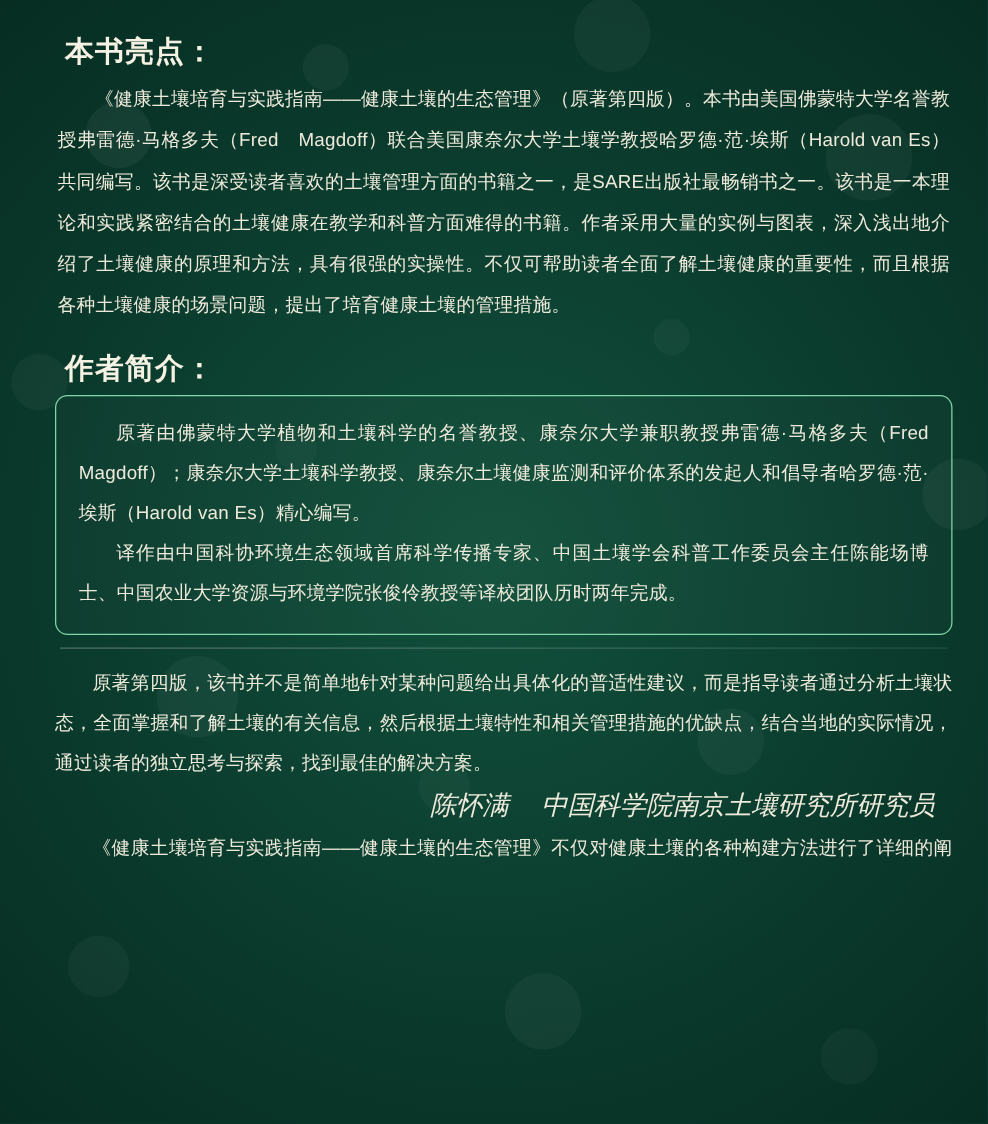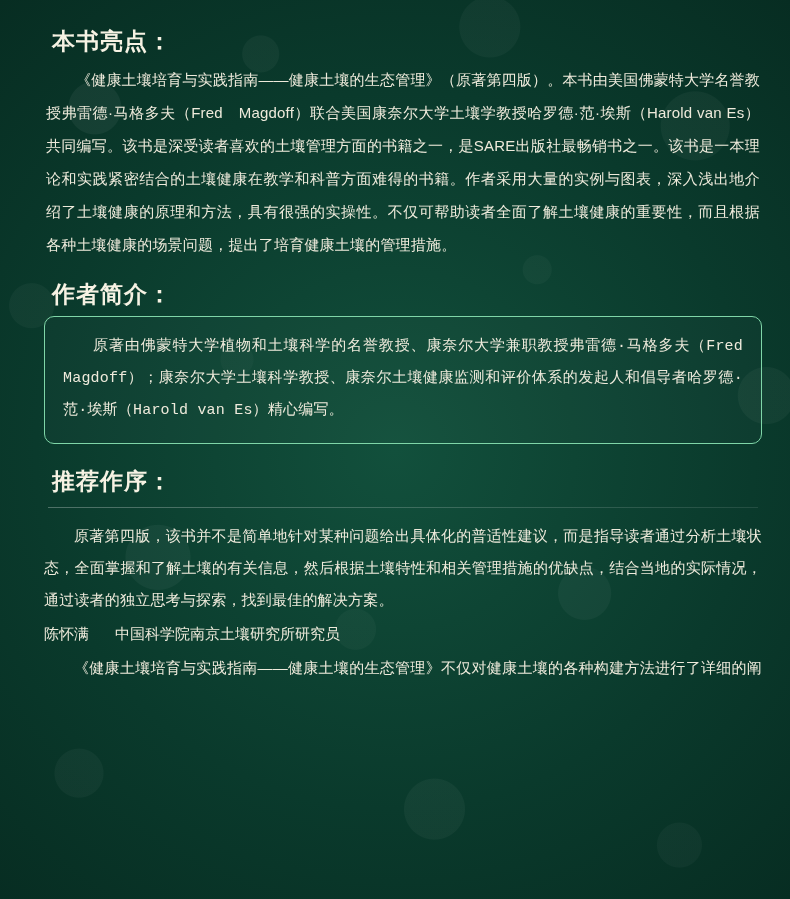--- a/index.html
+++ b/index.html
@@ -61,37 +61,37 @@
   }
   .highlights-block {
     padding: 0 2px;
   }
   .author-box {
     margin-top: 6px;
     border: 1px solid #7fd6a8;
     border-radius: 10px;
     padding: 14px 18px 16px 18px;
     background: rgba(255,255,255,0.02);
-    font-family: Liberation Mono, monospace;
   }
   .author-box p.body {
     line-height: 32px;
   }
   .divider {
     height: 1px;
     background: linear-gradient(to right, rgba(255,255,255,0.28), rgba(255,255,255,0.10));
     margin: 10px 4px 12px 4px;
   }
   .sign {
     margin: 2px 0 0 0;
-    font-size: 15px;
+    font-size: 21px;
     line-height: 32px;
-    text-align: left;
+    text-align: right;
     padding-right: 14px;
     color: #eeeadb;
+    font-style: italic;
   }
   .sign .name {
     margin-right: 26px;
   }
   .preface-block p.body { line-height: 32px; }
   .preface-block .para + .para { margin-top: 2px; }
   .last-line {
     overflow: hidden;
     height: 26px;
   }
@@ -104,23 +104,23 @@
   <h2 class="section-title title-highlights">本书亮点：</h2>
 
   <div class="highlights-block">
     <p class="body">《健康土壤培育与实践指南——健康土壤的生态管理》（原著第四版）。本书由美国佛蒙特大学名誉教授弗雷德·马格多夫（Fred　Magdoff）联合美国康奈尔大学土壤学教授哈罗德·范·埃斯（Harold van Es）共同编写。该书是深受读者喜欢的土壤管理方面的书籍之一，是SARE出版社最畅销书之一。该书是一本理论和实践紧密结合的土壤健康在教学和科普方面难得的书籍。作者采用大量的实例与图表，深入浅出地介绍了土壤健康的原理和方法，具有很强的实操性。不仅可帮助读者全面了解土壤健康的重要性，而且根据各种土壤健康的场景问题，提出了培育健康土壤的管理措施。</p>
   </div>
 
   <h2 class="section-title title-author">作者简介：</h2>
 
   <div class="author-box">
     <p class="body">原著由佛蒙特大学植物和土壤科学的名誉教授、康奈尔大学兼职教授弗雷德·马格多夫（Fred Magdoff）；康奈尔大学土壤科学教授、康奈尔土壤健康监测和评价体系的发起人和倡导者哈罗德·范·埃斯（Harold van Es）精心编写。</p>
+    <p class="body">译作由中国科协环境生态领域首席科学传播专家、中国土壤学会科普工作委员会主任陈能场博士、中国农业大学资源与环境学院张俊伶教授等译校团队历时两年完成。</p>
   </div>
 
-  <h2 class="section-title title-preface">推荐作序：</h2>
 
   <div class="divider"></div>
 
   <div class="preface-block">
 
     <div class="para">
       <p class="body">原著第四版，该书并不是简单地针对某种问题给出具体化的普适性建议，而是指导读者通过分析土壤状态，全面掌握和了解土壤的有关信息，然后根据土壤特性和相关管理措施的优缺点，结合当地的实际情况，通过读者的独立思考与探索，找到最佳的解决方案。</p>
       <p class="sign">
         <span class="name">陈怀满</span><span>中国科学院南京土壤研究所研究员</span>
       </p>

